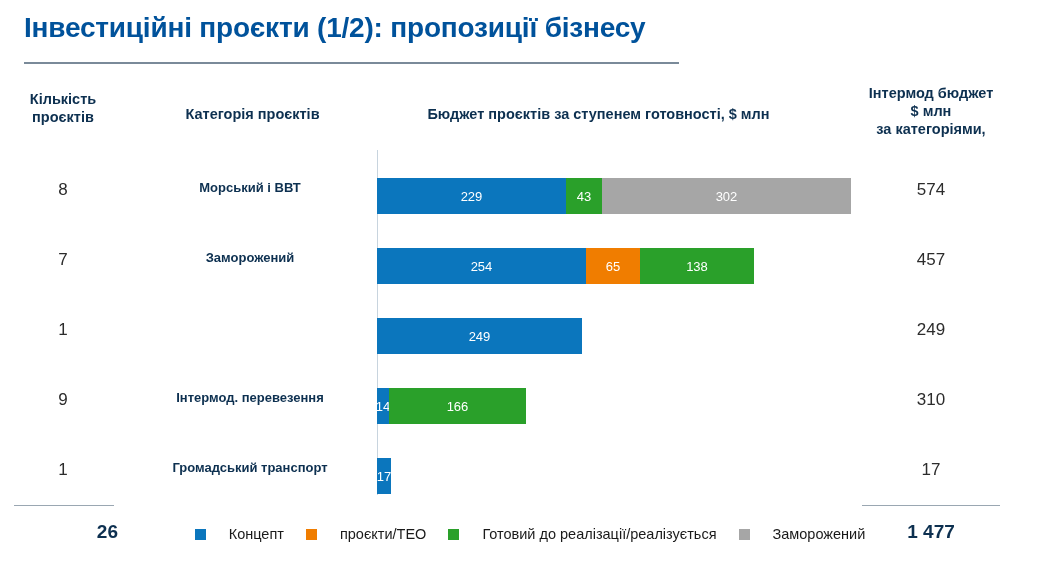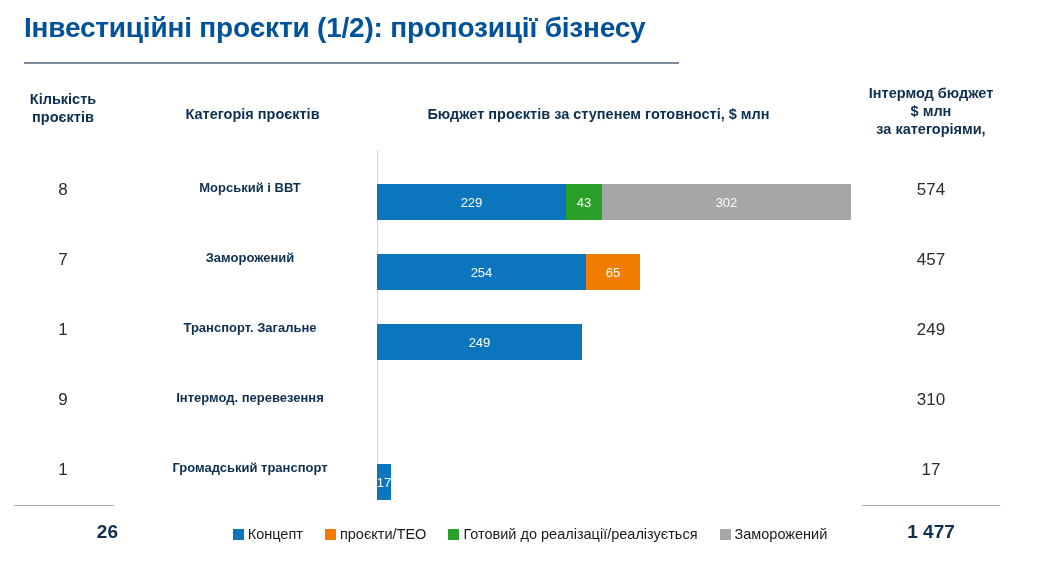--- a/index.html
+++ b/index.html
@@ -79,21 +79,21 @@
     left: 836px;
     width: 190px;
     top: 22px;
     text-align: center;
     font-size: 17px;
     color: #2c2c2c;
   }
   .bar-wrap {
     position: absolute;
     left: 377px;
-    top: 26px;
+    top: 20px;
     height: 36px;
     display: flex;
     align-items: stretch;
     border-radius: 12px;
   }
   .seg {
     display: flex;
     align-items: center;
     justify-content: center;
     font-size: 13px;
@@ -149,21 +149,21 @@
     top: 526px;
     width: 660px;
     display: flex;
     justify-content: center;
     align-items: center;
     gap: 22px;
   }
   .legend-item {
     display: flex;
     align-items: center;
-    gap: 4px;
+    gap: 23px;
     font-size: 14.5px;
     color: #1a1a1a;
     white-space: nowrap;
   }
   .legend-swatch {
     width: 11px;
     height: 11px;
     flex: 0 0 auto;
   }
 </style>
@@ -207,36 +207,46 @@
     <div class="row" style="top: 228px;">
       <div class="row-count">7</div>
       <div class="row-label">Заморожений</div>
       <div class="bar-wrap">
         <div class="seg" style="width: 209px; background: rgb(11, 118, 189);">
           <span>254</span>
         </div>
         <div class="seg" style="width: 54px; background: rgb(240, 125, 0);">
           <span>65</span>
         </div>
+        <div class="seg" style="width: 114px; background: rgb(42, 160, 42);">
+          <span>138</span>
+        </div>
       </div>
       <div class="row-total">457</div>
     </div>
     <div class="row" style="top: 298px;">
       <div class="row-count">1</div>
-      <div class="row-label">Транспорт. Загальне</div>
       <div class="bar-wrap">
         <div class="seg" style="width: 205px; background: rgb(11, 118, 189);">
           <span>249</span>
         </div>
       </div>
       <div class="row-total">249</div>
     </div>
     <div class="row" style="top: 368px;">
       <div class="row-count">9</div>
       <div class="row-label">Інтермод. перевезення</div>
+      <div class="bar-wrap">
+        <div class="seg" style="width: 12px; background: rgb(11, 118, 189);">
+          <span>14</span>
+        </div>
+        <div class="seg" style="width: 137px; background: rgb(42, 160, 42);">
+          <span>166</span>
+        </div>
+      </div>
       <div class="row-total">310</div>
     </div>
     <div class="row" style="top: 438px;">
       <div class="row-count">1</div>
       <div class="row-label">Громадський транспорт</div>
       <div class="bar-wrap">
         <div class="seg" style="width: 14px; background: rgb(11, 118, 189);">
           <span>17</span>
         </div>
       </div>

